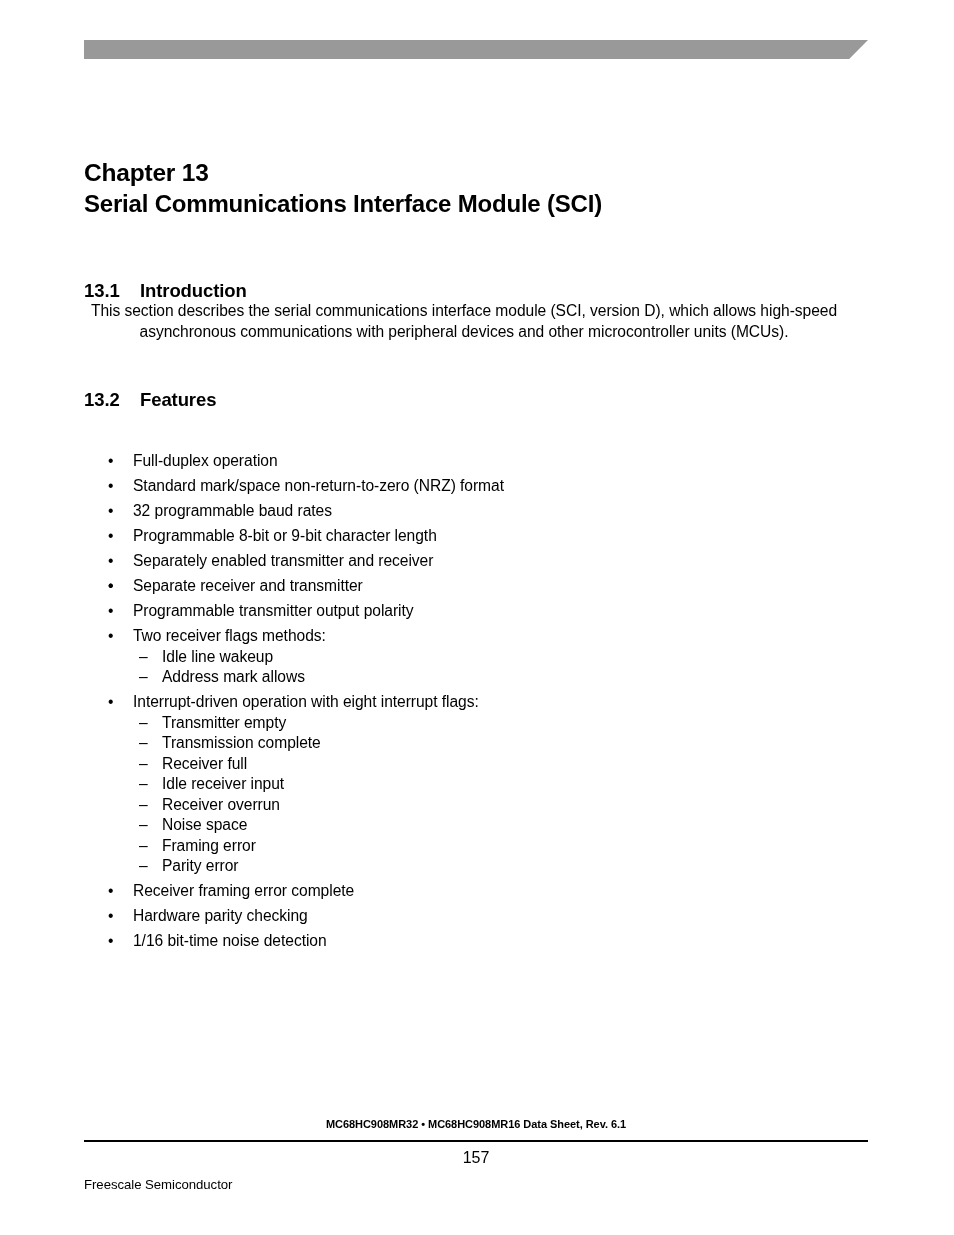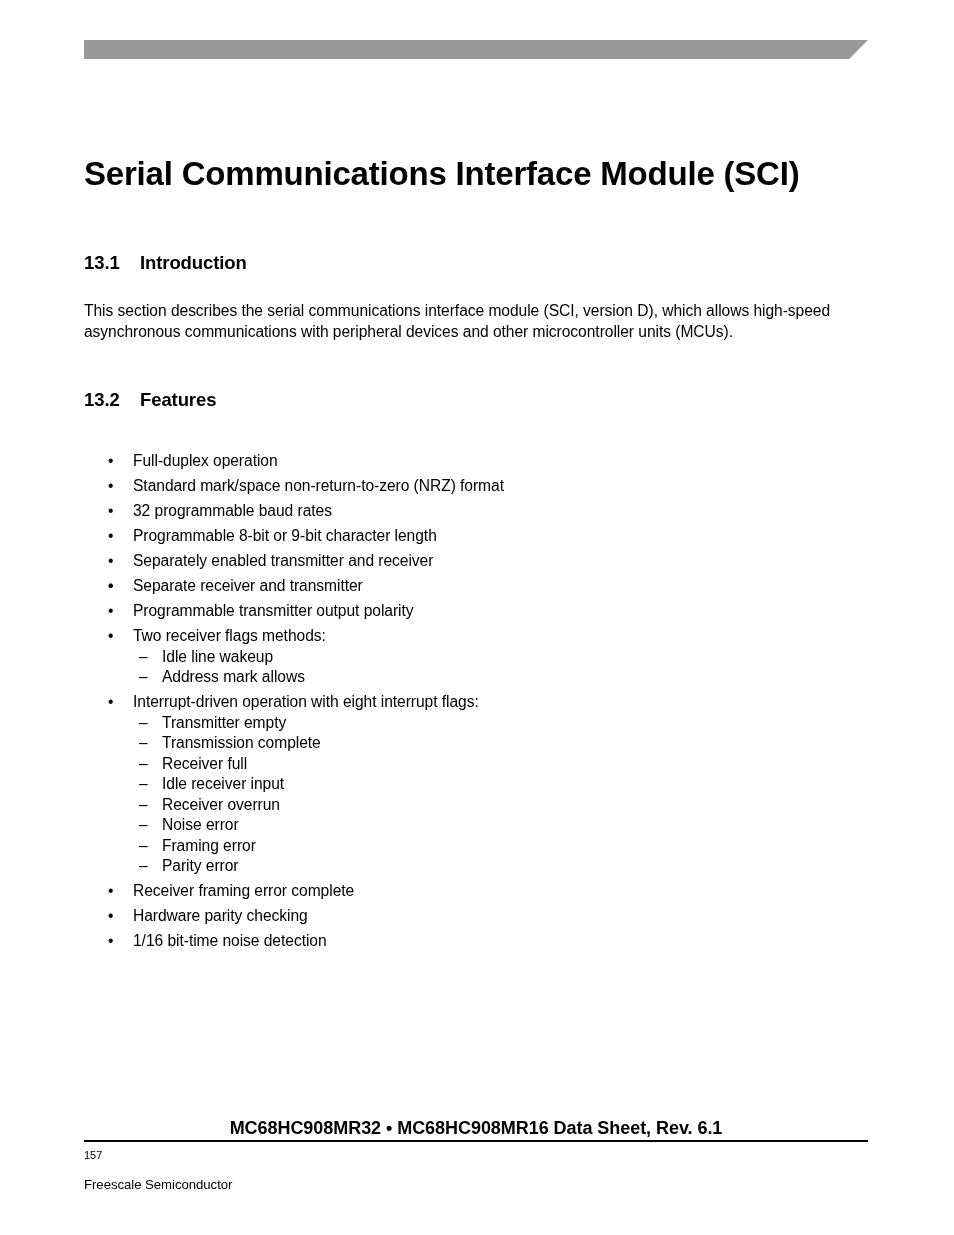--- a/index.html
+++ b/index.html
@@ -46,52 +46,53 @@
     width: 800px;
   }
   .chapter-number {
     font-size: 24.5px;
     font-weight: bold;
     letter-spacing: -0.2px;
     line-height: 30px;
     margin: 0;
   }
   .chapter-title {
-    font-size: 33px;
+    font-size: 24px;
     font-weight: bold;
     letter-spacing: -0.2px;
     line-height: 32px;
     margin: 0;
     white-space: nowrap;
   }
 
   
   .section-heading {
     position: absolute;
     left: 84px;
     font-size: 18.5px;
     font-weight: bold;
     letter-spacing: -0.1px;
     white-space: nowrap;
   }
   .section-heading .num {
     display: inline-block;
     min-width: 56px;
   }
-  #sec-13-1 { top: 252px; }
+  #sec-13-1 { top: 280px; }
   #sec-13-2 { top: 389px; }
 
   
   .body-par {
     position: absolute;
     left: 84px;
     font-size: 15.6px;
     line-height: 20.6px;
     letter-spacing: -0.05px;
     margin: 0;
+    text-align: center;
   }
   #intro-par {
     top: 301px;
     width: 760px;
   }
   #features-lead {
     top: 427px;
     width: 600px;
   }
 
@@ -148,21 +149,21 @@
     margin-bottom: 4.5px;
   }
 
   
   .footer-title {
     position: absolute;
     left: 84px;
     top: 1118px;
     width: 784px;
     text-align: center;
-    font-size: 18px;
+    font-size: 11px;
     font-weight: bold;
     letter-spacing: -0.05px;
   }
   .footer-rule {
     position: absolute;
     left: 84px;
     top: 1140px;
     width: 784px;
     height: 2px;
     background: #000000;
@@ -173,35 +174,36 @@
     top: 1149px;
     font-size: 13.2px;
     letter-spacing: -0.05px;
     margin-top: 28px;
   }
   .footer-right {
     position: absolute;
     left: 84px;
     top: 1149px;
     width: 784px;
-    text-align: left;
-    font-size: 11px;
+    text-align: center;
+    font-size: 16px;
     letter-spacing: -0.05px;
   }
 </style>
 </head>
 <body>
 
 <div class="page">
 
   <div class="header-bar-wrap">
     <div class="header-bar" style="background: rgb(153, 153, 153);"></div>
   </div>
 
   <div class="chapter-block">
+    <div class="chapter-number">Chapter 13</div>
     <div class="chapter-title">Serial Communications Interface Module (SCI)</div>
   </div>
 
   <div class="section-heading" id="sec-13-1">
     <span class="num">13.1</span><span>Introduction</span>
   </div>
   <p class="body-par" id="intro-par">This section describes the serial communications interface module (SCI, version D), which allows high-speed asynchronous communications with peripheral devices and other microcontroller units (MCUs).</p>
 
   <div class="section-heading" id="sec-13-2">
     <span class="num">13.2</span><span>Features</span>
@@ -219,21 +221,21 @@
       <li class="bullet-item has-sub"><span class="marker">•</span><span>Two receiver flags methods:</span><ul class="sub-list">
           <li class="sub-item"><span class="marker">–</span><span>Idle line wakeup</span></li>
           <li class="sub-item"><span class="marker">–</span><span>Address mark allows</span></li>
         </ul></li>
       <li class="bullet-item has-sub"><span class="marker">•</span><span>Interrupt-driven operation with eight interrupt flags:</span><ul class="sub-list">
           <li class="sub-item"><span class="marker">–</span><span>Transmitter empty</span></li>
           <li class="sub-item"><span class="marker">–</span><span>Transmission complete</span></li>
           <li class="sub-item"><span class="marker">–</span><span>Receiver full</span></li>
           <li class="sub-item"><span class="marker">–</span><span>Idle receiver input</span></li>
           <li class="sub-item"><span class="marker">–</span><span>Receiver overrun</span></li>
-          <li class="sub-item"><span class="marker">–</span><span>Noise error</span></li>
+          <li class="sub-item"><span class="marker">–</span><span>Noise space</span></li>
           <li class="sub-item"><span class="marker">–</span><span>Framing error</span></li>
           <li class="sub-item"><span class="marker">–</span><span>Parity error</span></li>
         </ul></li>
       <li class="bullet-item tight"><span class="marker">•</span><span>Receiver framing error complete</span></li>
       <li class="bullet-item tight"><span class="marker">•</span><span>Hardware parity checking</span></li>
       <li class="bullet-item tight"><span class="marker">•</span><span>1/16 bit-time noise detection</span></li>
     </ul>
 
   <div class="footer-title">MC68HC908MR32 • MC68HC908MR16 Data Sheet, Rev. 6.1</div>
   <div class="footer-rule"></div>

